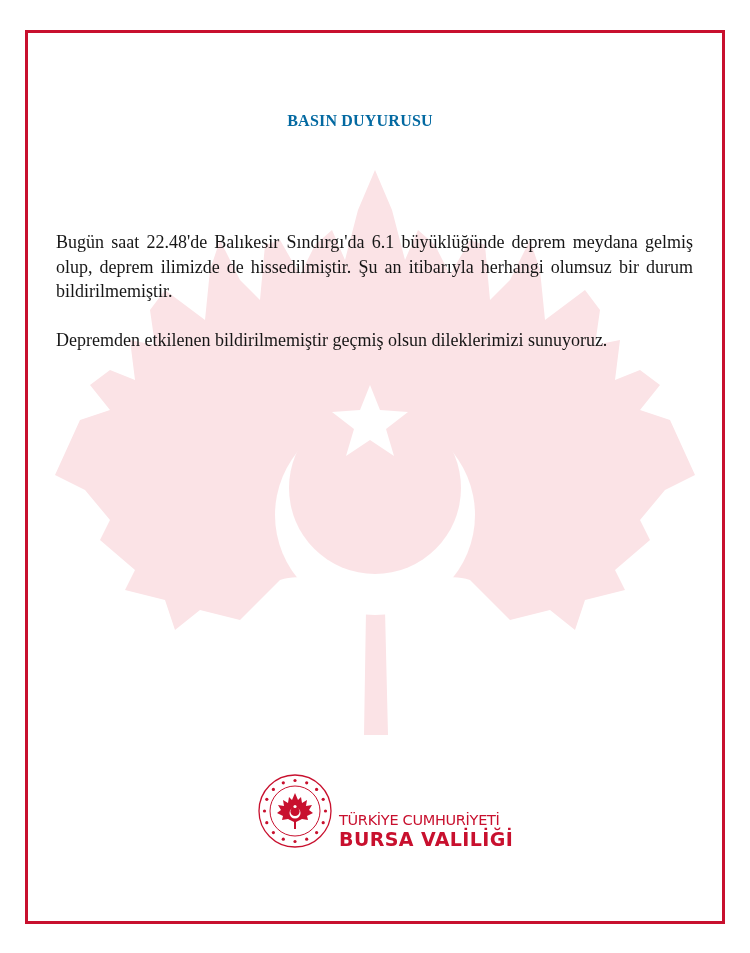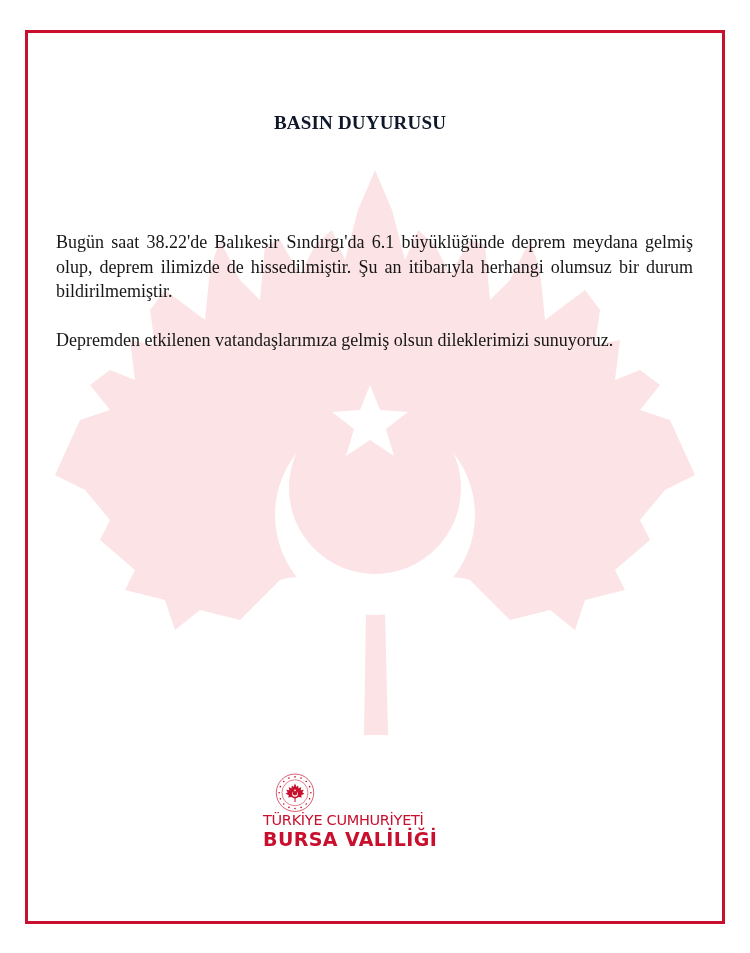--- a/index.html
+++ b/index.html
@@ -31,23 +31,23 @@
       height: 570px;
     }
     .title {
       position: absolute;
       left: 0;
       width: 720px;
       top: 112px;
       text-align: center;
       font-family: "Liberation Serif", serif;
       font-weight: bold;
-      font-size: 19px;
+      font-size: 16px;
       letter-spacing: 0.2px;
-      color: #0f172a;
+      color: #0369a1;
       margin: 0;
     }
     .body-text {
       position: absolute;
       left: 56px;
       width: 637px;
       top: 230px;
       color: #161616;
       font-family: "Liberation Serif", serif;
       font-size: 18px;
@@ -56,22 +56,21 @@
     .body-text p {
       margin: 0 0 24px 0;
       text-align: justify;
     }
     .logo {
       position: absolute;
       left: 257px;
       top: 773px;
       height: 76px;
       display: flex;
-      align-items: flex-start;
-      flex-direction: column;
+      align-items: flex-end;
     }
     .logo-emblem {
       width: 76px;
       height: 76px;
     }
     .logo-text {
       margin-left: 6px;
       font-family: "DejaVu Sans", "Liberation Sans", sans-serif;
       color: #c8102e;
       line-height: 1;
@@ -119,22 +118,22 @@
     L200,450 L160,440 L135,460 L125,430 L85,420 L95,400 L60,370
     L70,350 L45,320 L15,305 L40,250 L70,240 L50,215 L70,200 L95,210
     L90,170 L115,175 L110,140 L125,120 L165,150 L170,100 L180,70
     L200,110 L220,130 L225,75 L240,70 L260,105 L275,75 L292,60
     L305,90 L318,40 Z"></path>
 </svg>
 
 <h1 class="title">BASIN DUYURUSU</h1>
 
 <div class="body-text">
-  <p>Bugün saat 38.22'de Balıkesir Sındırgı'da 6.1 büyüklüğünde deprem meydana gelmiş olup, deprem ilimizde de hissedilmiştir. Şu an itibarıyla herhangi olumsuz bir durum bildirilmemiştir.</p>
-  <p>Depremden etkilenen vatandaşlarımıza gelmiş olsun dileklerimizi sunuyoruz.</p>
+  <p>Bugün saat 22.48'de Balıkesir Sındırgı'da 6.1 büyüklüğünde deprem meydana gelmiş olup, deprem ilimizde de hissedilmiştir. Şu an itibarıyla herhangi olumsuz bir durum bildirilmemiştir.</p>
+  <p>Depremden etkilenen bildirilmemiştir geçmiş olsun dileklerimizi sunuyoruz.</p>
 </div>
 
 <div class="logo">
   <svg class="logo-emblem" viewBox="0 0 76 76" xmlns="http://www.w3.org/2000/svg">
     <circle cx="38" cy="38" r="36" fill="none" stroke="#c8102e" stroke-width="1.3"></circle>
     <circle cx="38" cy="38" r="25" fill="none" stroke="#c8102e" stroke-width="1"></circle>
 
     <g fill="#c8102e">
       <circle cx="38" cy="7.5" r="1.6"></circle>
       <circle cx="49.7" cy="9.8" r="1.6"></circle>

